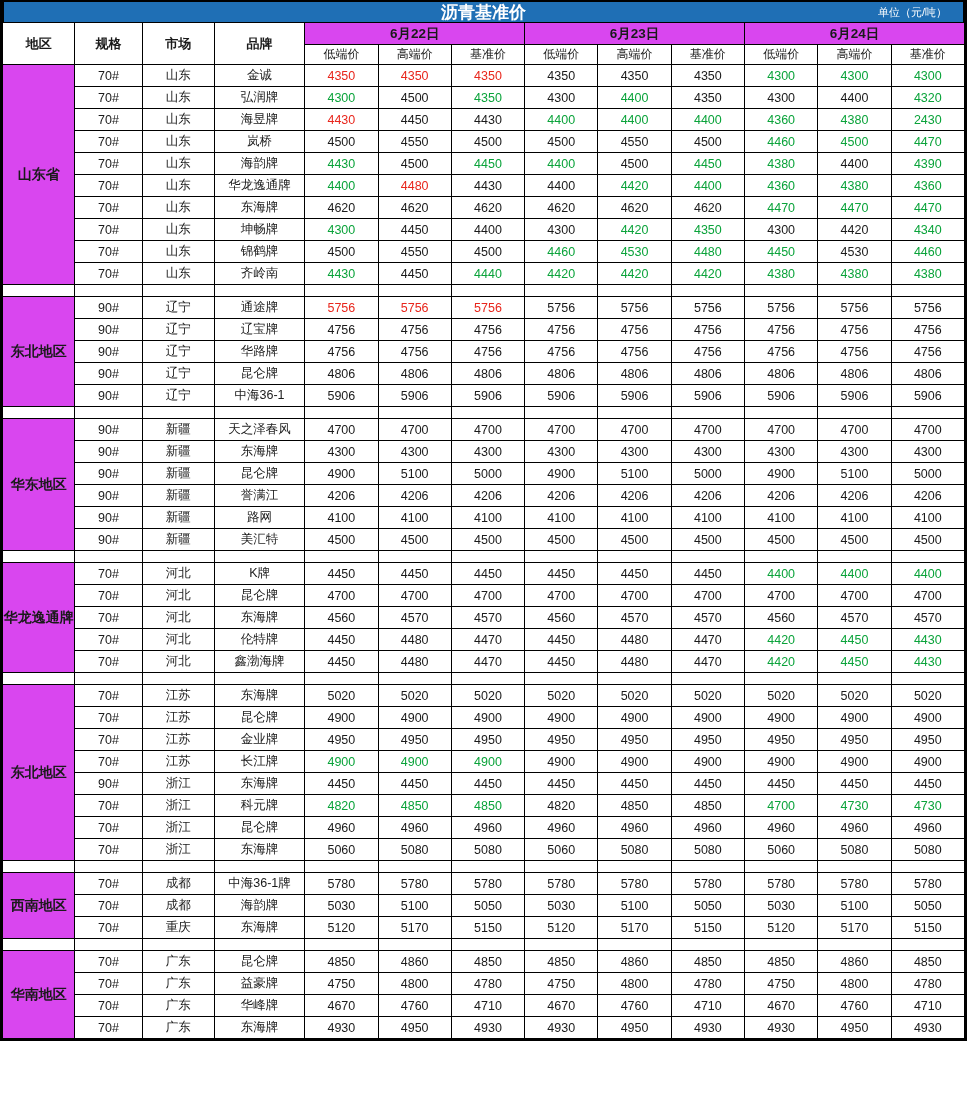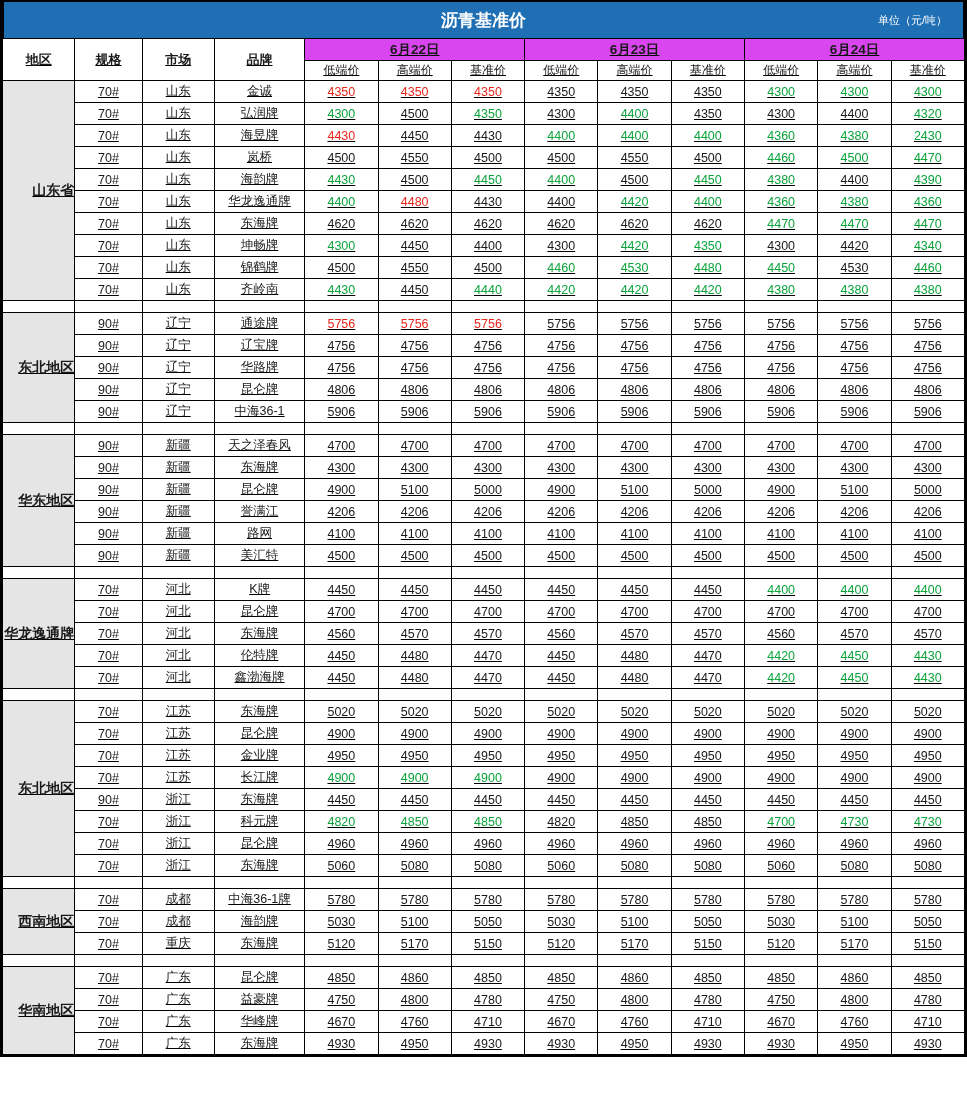--- a/index.html
+++ b/index.html
@@ -10,21 +10,21 @@
   }
   #sheet {
     width: 967px;
     box-sizing: border-box;
     border: 2px solid #000;
     border-top: none;
   }
   .title-bar {
     background: #1f6fb5;
     color: #ffffff;
-    height: 38px;
+    height: 22px;
     display: flex;
     align-items: center;
     position: relative;
     font-size: 17px;
     font-weight: bold;
     border: 2px solid #000;
     border-bottom: none;
     box-sizing: border-box;
   }
   .title-bar .title-text {
@@ -35,21 +35,20 @@
   .title-bar .unit-text {
     position: absolute;
     right: 16px;
     font-size: 11px;
     font-weight: normal;
   }
   table {
     border-collapse: collapse;
     width: 100%;
     table-layout: fixed;
-    text-decoration: underline;
   }
   td, th {
     border: 1px solid #000;
     font-size: 12.5px;
     text-align: center;
     padding: 0;
     height: 22px;
     box-sizing: border-box;
     color: #1a1a1a;
   }
@@ -65,22 +64,21 @@
     font-size: 13.5px;
   }
   .sub-hdr {
     font-size: 12px;
     font-weight: normal;
     height: 20px;
   }
   .region-cell {
     font-weight: bold;
     font-size: 14px;
-    background: #e5e5e5;
-    text-align: right;
+    background: #d946ef;
   }
   .spacer-row td {
     height: 12px;
     border-left: 1px solid #000;
     border-right: 1px solid #000;
     border-top: 1px solid #000;
     border-bottom: 1px solid #000;
     background: #ffffff;
   }
   .spacer-row td.nb {

